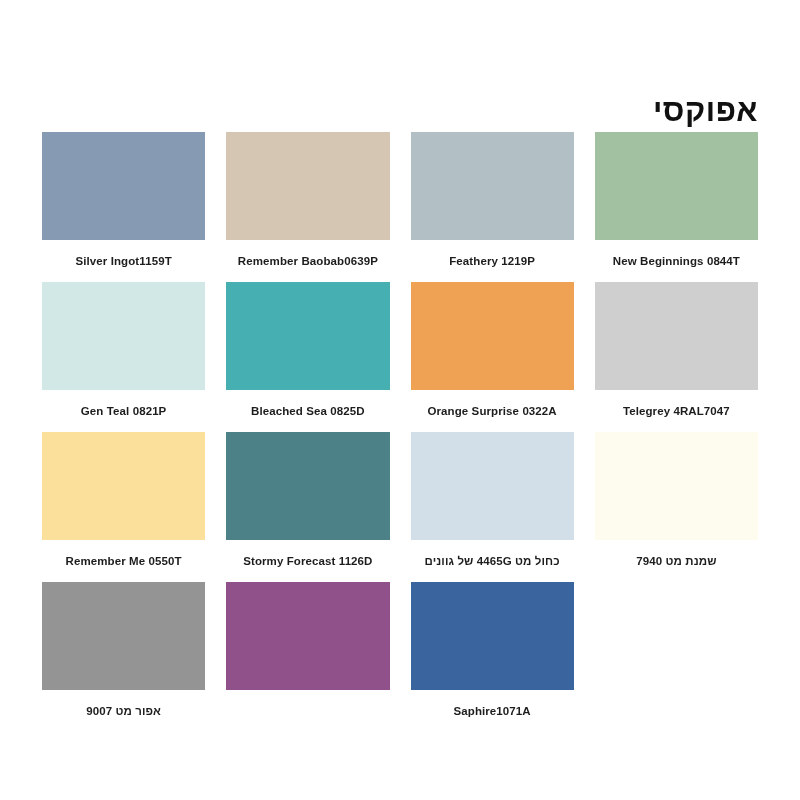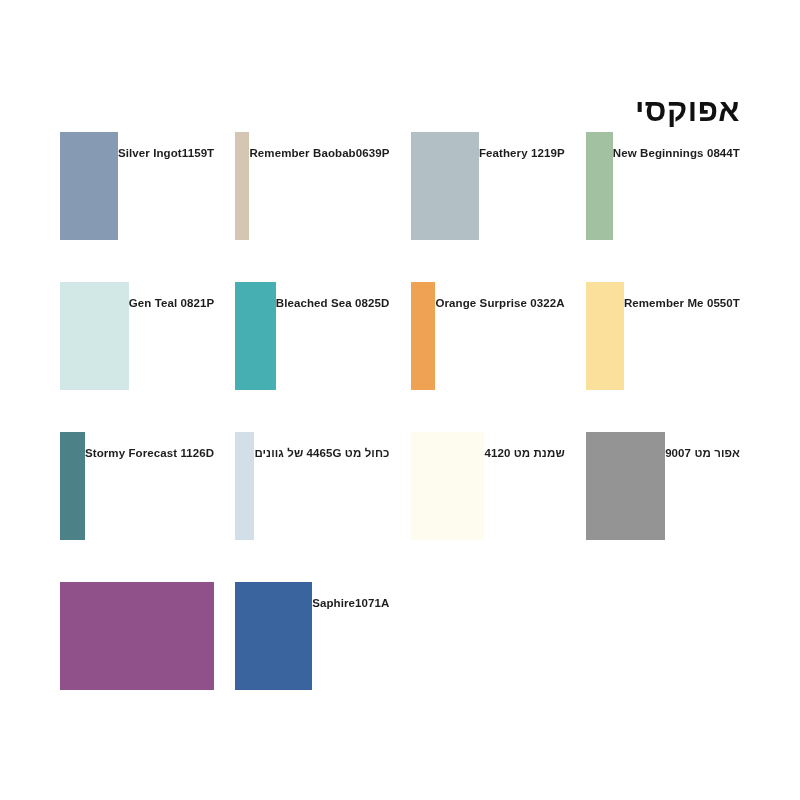--- a/index.html
+++ b/index.html
@@ -12,21 +12,21 @@
     height: 800px;
     font-family: "Liberation Sans", "DejaVu Sans", sans-serif;
     color: #1a1a1a;
     overflow: hidden;
   }
   .page {
     position: relative;
     width: 800px;
     height: 800px;
     box-sizing: border-box;
-    padding: 0 60px;
+    padding: 0 42px;
     display: flex;
     flex-direction: column;
   }
   
   .header {
     height: 132px;
     display: flex;
     align-items: flex-end;
     justify-content: flex-end;
     padding-bottom: 6px;
@@ -46,20 +46,21 @@
     flex: 1 1 auto;
     display: grid;
     grid-template-columns: repeat(4, 1fr);
     grid-template-rows: repeat(4, 150px);
     column-gap: 21px;
     row-gap: 0;
     align-content: start;
   }
   .swatch-cell {
     display: flex;
+    flex-direction: column;
     align-items: stretch;
   }
   .chip {
     height: 108px;
     width: 100%;
     box-sizing: border-box;
   }
   .caption {
     height: 42px;
     display: flex;
@@ -110,34 +111,38 @@
       </div>
       <div class="swatch-cell">
         <div class="chip" style="background: rgb(69, 175, 178);"></div>
         <div class="caption">Bleached Sea 0825D</div>
       </div>
       <div class="swatch-cell">
         <div class="chip" style="background: rgb(240, 162, 84);"></div>
         <div class="caption">Orange Surprise 0322A</div>
       </div>
       <div class="swatch-cell">
+        <div class="chip" style="background: rgb(207, 207, 208);"></div>
+        <div class="caption">Telegrey 4RAL7047</div>
+      </div>
+      <div class="swatch-cell">
         <div class="chip" style="background: rgb(250, 224, 154);"></div>
         <div class="caption">Remember Me 0550T</div>
       </div>
       <div class="swatch-cell">
         <div class="chip" style="background: rgb(76, 130, 135);"></div>
         <div class="caption">Stormy Forecast 1126D</div>
       </div>
       <div class="swatch-cell">
         <div class="chip" style="background: rgb(211, 223, 232);"></div>
         <div class="caption rtl">כחול מט 4465G של גוונים</div>
       </div>
       <div class="swatch-cell">
         <div class="chip" style="background: rgb(253, 252, 239);"></div>
-        <div class="caption rtl">שמנת מט 4120</div>
+        <div class="caption rtl">שמנת מט 7940</div>
       </div>
       <div class="swatch-cell">
         <div class="chip" style="background: rgb(148, 148, 148);"></div>
         <div class="caption rtl">אפור מט 9007</div>
       </div>
       <div class="swatch-cell">
         <div class="chip" style="background: rgb(144, 81, 138);"></div>
       </div>
       <div class="swatch-cell">
         <div class="chip" style="background: rgb(58, 100, 158);"></div>

